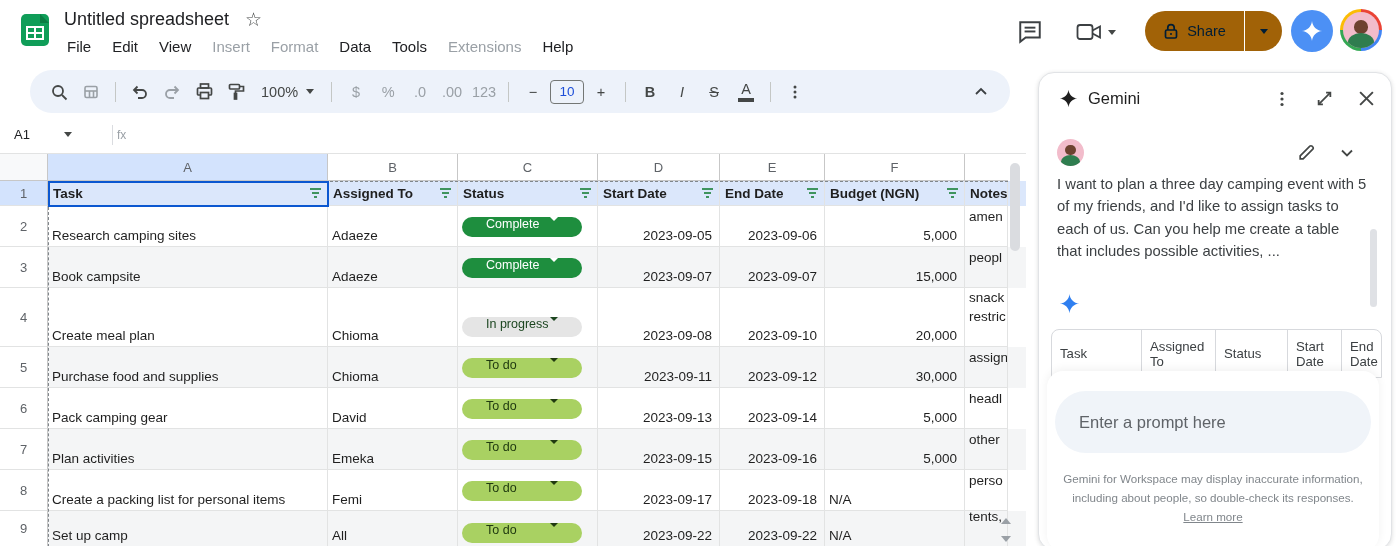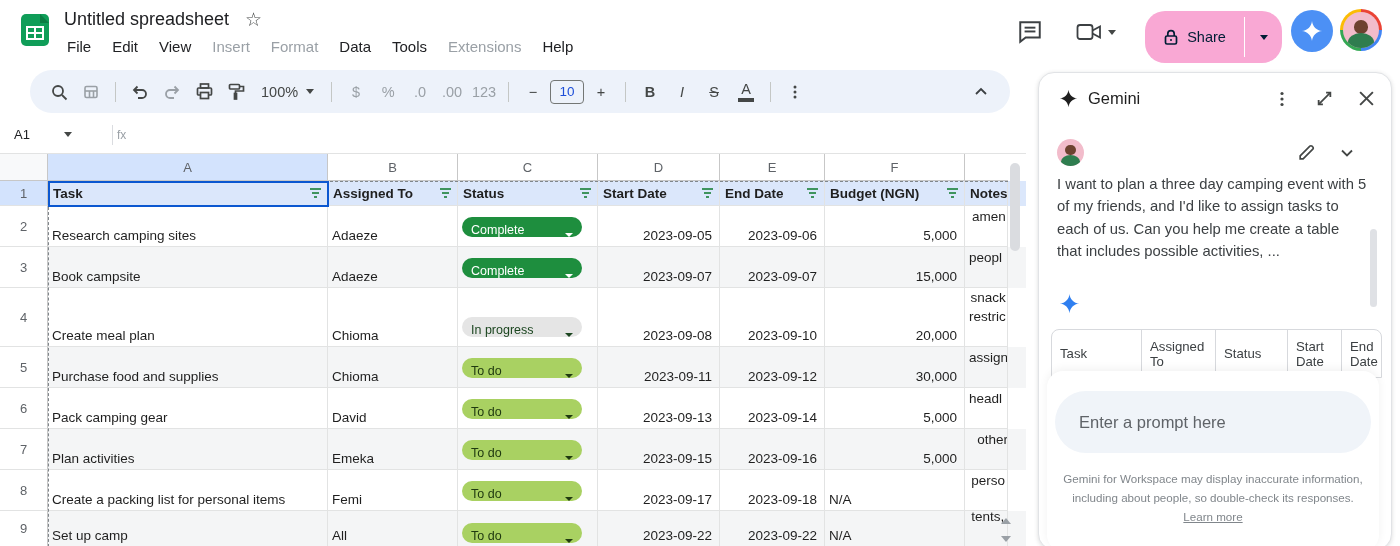--- a/index.html
+++ b/index.html
@@ -12,21 +12,21 @@
   .title-row { position:absolute; left:64px; top:9px; display:flex; align-items:center; gap:16px; }
   .doc-title { font-size:18px; color:#202124; }
   .star { font-size:19px; color:#444746; line-height:1; cursor:pointer; }
   .menus { position:absolute; left:65px; top:37px; display:flex; gap:17px; font-size:15px; color:#202124; }
   .menus span { cursor:pointer; padding:1px 2px; }
   .menus .dim { color:#9aa0a6; }
   .icon-btn { display:inline-flex; align-items:center; justify-content:center; cursor:pointer; }
   .comment-btn { position:absolute; left:1012px; top:16px; width:36px; height:32px; }
   .meet-btn { position:absolute; left:1070px; top:16px; width:52px; height:32px; gap:6px; }
   .caret { width:0; height:0; border-left:4.5px solid transparent; border-right:4.5px solid transparent; border-top:5px solid #444746; display:inline-block; }
-  .share-btn { position:absolute; left:1145px; top:11px; width:137px; height:52px; background:#f9a8d4;
+  .share-btn { position:absolute; left:1145px; top:11px; width:137px; height:40px; background:#a16207;
     border-radius:20px; display:flex; align-items:center; color:#001d35; cursor:pointer; }
   .share-main { flex:1; display:flex; align-items:center; justify-content:center; gap:8px; font-size:14.5px; font-weight:500; height:100%; }
   .share-sep { width:1px; height:40px; background:#fff; }
   .share-caret { width:37px; display:flex; justify-content:center; }
   .share-caret .caret { border-top-color:#001d35; }
   .spark-circle { position:absolute; left:1291px; top:10px; width:42px; height:42px; border-radius:50%; background:#4c90f5; display:flex; align-items:center; justify-content:center; cursor:pointer; }
   .avatar { width:42px; height:42px; border-radius:50%; padding:3px;
     background:conic-gradient(#ea4335 0 25%, #4285f4 25% 50%, #34a853 50% 75%, #fbbc04 75% 100%); cursor:pointer; }
   .avatar-top { position:absolute; left:1340px; top:9px; }
   .avatar-inner { width:100%; height:100%; border-radius:50%; background:#f2bccb; overflow:hidden; position:relative; }
@@ -62,28 +62,28 @@
     color:#5f6368; font-size:13px; border-right:1px solid #c7c7c7; border-bottom:1px solid #e2e3e3; background:#fff; }
   .colhdr-row { height:27px; }
   .colhdr { display:flex; align-items:center; justify-content:center; color:#5f6368; font-size:13px;
     border-right:1px solid #c7c7c7; border-bottom:1px solid #c7c7c7; background:#fff; cursor:pointer; }
   .corner { background:#f8f9fa; border-right:1px solid #c7c7c7; border-bottom:1px solid #c7c7c7; width:48px; flex:none; }
   .sel-col { background:#d3e3fd; }
   .sel-rn { background:#d3e3fd; }
   .cell { border-right:1px solid #e2e3e3; border-bottom:1px solid #e2e3e3; padding:0 4px 3px 4px;
     display:flex; align-items:flex-end; overflow:hidden; background:inherit; }
   .c0{width:280px;flex:none;} .c1{width:130px;flex:none;} .c2{width:140px;flex:none;}
-  .c3{width:122px;flex:none;} .c4{width:105px;flex:none;} .c5{width:140px;flex:none;} .c6{width:43px;flex:none;text-align:right;}
+  .c3{width:122px;flex:none;} .c4{width:105px;flex:none;} .c5{width:140px;flex:none;} .c6{width:43px;flex:none;}
   .num { justify-content:flex-end; padding-right:7px; }
   .band { background:#f4f5f6; }
   .hdr-row { height:25px; background:#dbe7fb; }
   .hdr-cell { font-weight:bold; align-items:center; justify-content:space-between; padding:0 5px; border-right:1px solid #e2e3e3; border-bottom:1px solid #e2e3e3; display:flex; overflow:hidden; }
   .notes-cell { white-space:pre; line-height:19px; padding-bottom:20px; }
-  .chip { height:20px; border-radius:10px; display:flex; align-items:flex-end; justify-content:space-between;
-    padding:0 9px; font-size:12.5px; width:120px; margin-bottom:6px; cursor:pointer; }
+  .chip { height:20px; border-radius:10px; display:flex; align-items:flex-start; justify-content:space-between;
+    padding:0 24px; font-size:12.5px; width:120px; margin-bottom:6px; cursor:pointer; }
   .chip .ccaret { width:0; height:0; border-left:4px solid transparent; border-right:4px solid transparent; border-top:4.5px solid; }
   .chip-complete { background:#1e8e3e; color:#fff; } .chip-complete .ccaret{ border-top-color:#fff; }
   .chip-progress { background:#e5e5e5; color:#1c4620; } .chip-progress .ccaret{ border-top-color:#1c4620; }
   .chip-todo { background:#a9d162; color:#203a10; } .chip-todo .ccaret{ border-top-color:#203a10; }
   .a1-sel { position:absolute; left:48px; top:27px; width:281px; height:26px; border:2px solid #0b57d0; pointer-events:none; z-index:4; }
   .dash-top { position:absolute; left:330px; top:27px; width:678px; border-top:1px dashed #80868b; z-index:3; }
   .dash-left { position:absolute; left:48px; top:53px; height:340px; border-left:1px dashed #80868b; z-index:3; }
   .vscroll-thumb { position:absolute; left:1010px; top:9px; width:10px; height:88px; background:#dadce0; border-radius:5px; cursor:pointer; }
   .scroll-arrow { position:absolute; left:1001px; width:0; height:0; border-left:5px solid transparent; border-right:5px solid transparent; cursor:pointer; }
   .sa-up { top:364px; border-bottom:6px solid #9aa0a6; }

